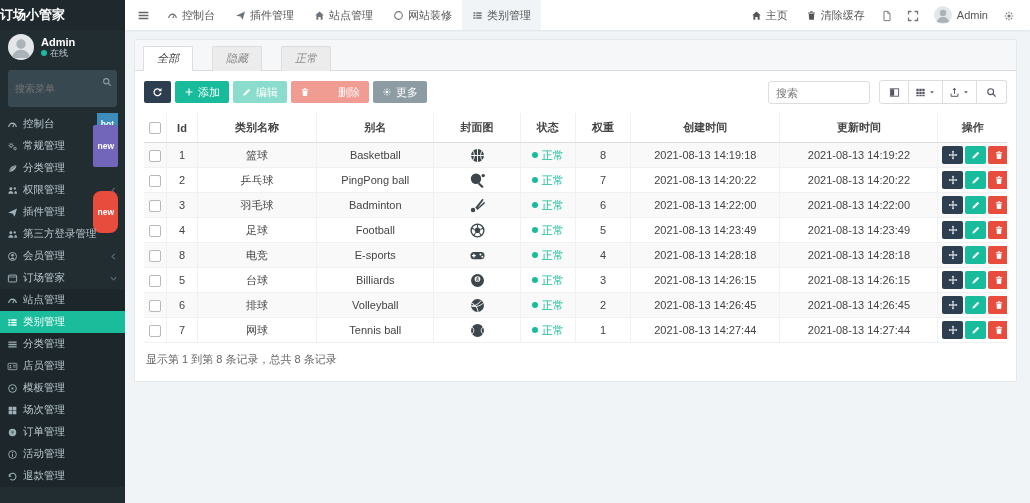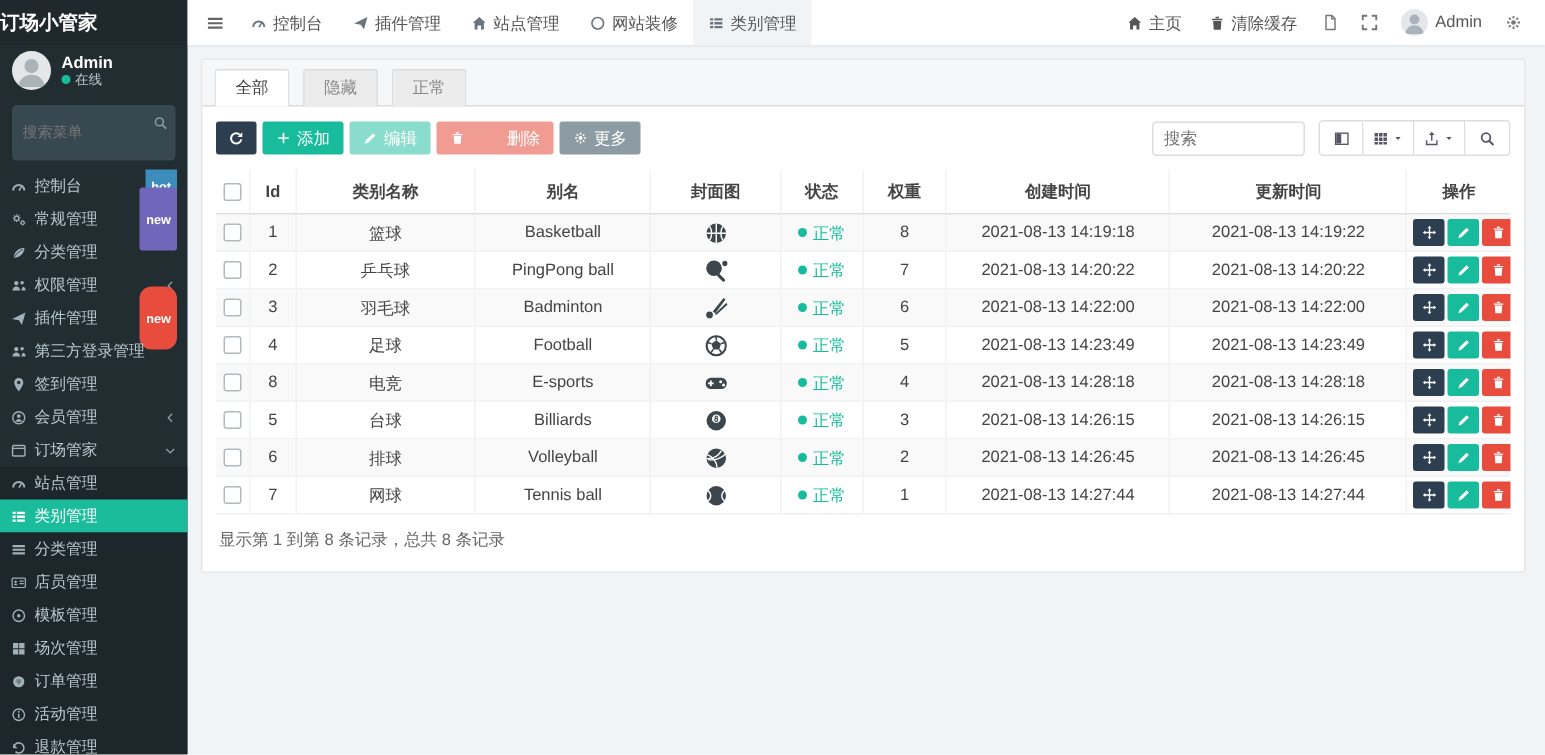--- a/index.html
+++ b/index.html
@@ -40,21 +40,21 @@
   .topnav-tab .svg-icon { color:#6c757d; }
   .topnav-tab.active { background:#f1f4f6; }
   .topnav-right { margin-left:auto; display:flex; align-items:center; gap:0; padding-right:8px; }
   .nav-link { display:flex; align-items:center; gap:4px; padding:0 9px; height:30px; cursor:pointer; color:#555; }
   .nav-ic-btn { width:26px; height:30px; display:flex; align-items:center; justify-content:center; color:#777; cursor:pointer; }
   .nav-user { display:flex; align-items:center; gap:5px; padding:0 8px; cursor:pointer; }
   .nav-avatar { width:18px; height:18px; border-radius:50%; background:#e4e7e9; overflow:hidden; }
 
   .content { flex:1; padding:9px 13px 0 9px; overflow:hidden; }
   .card { background:#fff; border:1px solid #e5e8ea; border-radius:2px; }
-  .card-header { background:#f6f7f8; border-bottom:1px solid #ddd; padding:5px 8px 0; display:flex; gap:9px; }
+  .card-header { background:#f6f7f8; border-bottom:1px solid #ddd; padding:5px 8px 0; display:flex; gap:19px;font-style:italic; }
   .filter-tab { font-size:11px; padding:4px 13px 5px; border:1px solid #ddd; border-bottom:none; background:#ececec; color:#888; border-radius:2px 2px 0 0; cursor:pointer; position:relative; top:1px; }
   .filter-tab.active { background:#fff; color:#444; }
   .card-body { padding:9px 9px 4px; }
 
   .toolbar { display:flex; align-items:center; margin-bottom:9px; }
   .btn { height:22px; border:none; border-radius:2px; color:#fff; font-size:11px; display:inline-flex; align-items:center; gap:4px; padding:0 9px; margin-right:4px; cursor:pointer; font-family:inherit; }
   .btn-refresh { background:#2c3e50; width:27px; justify-content:center; padding:0; }
   .btn-add { background:#18bc9c; }
   .btn-edit { background:#18bc9c; opacity:.5; }
   .btn-delete { background:#e74c3c; opacity:.55;gap:28px; }
@@ -155,27 +155,20 @@
       <li class="menu-item ">
         <svg viewBox="0 0 16 16" width="11" height="11" class="svg-icon mi-icon">
           <g fill="currentColor">
             <circle cx="5.6" cy="5.4" r="2.1"></circle>
             <path d="M1.8 12.6c.3-2.4 1.9-3.8 3.8-3.8s3.5 1.4 3.8 3.8z"></path>
             <circle cx="11.3" cy="5" r="1.7"></circle>
             <path d="M10.6 12.6c.1-1.9.8-3.2 1.9-3.7 1.3.5 2.1 1.8 2.2 3.7z"></path>
           </g>
         </svg>
         <span class="mi-label">第三方登录管理</span>
-      </li>
-      <li class="menu-item ">
-        <svg viewBox="0 0 16 16" width="11" height="11" class="svg-icon mi-icon">
-          <path fill="currentColor" d="M8 1.5C5.5 1.5 3.6 3.4 3.6 5.9 3.6 9.3 8 14.5 8 14.5s4.4-5.2 4.4-8.6C12.4 3.4 10.5 1.5 8 1.5z"></path>
-          <circle cx="8" cy="5.9" r="1.7" fill="#222d32"></circle>
-        </svg>
-        <span class="mi-label">签到管理</span>
       </li>
       <li class="menu-item ">
         <svg viewBox="0 0 16 16" width="11" height="11" class="svg-icon mi-icon">
           <circle cx="8" cy="8" r="5.8" fill="none" stroke="currentColor" stroke-width="1.4"></circle>
           <circle cx="8" cy="6.3" r="1.8" fill="currentColor"></circle>
           <path d="M4.8 11.9c.7-1.7 1.9-2.6 3.2-2.6s2.5.9 3.2 2.6z" fill="currentColor"></path>
         </svg>
         <span class="mi-label">会员管理</span>
         <svg viewBox="0 0 16 16" width="9" height="9" class="svg-icon chevron">
           <path d="M10.2 3.2L5.6 8l4.6 4.8" fill="none" stroke="currentColor" stroke-width="1.6"></path>

